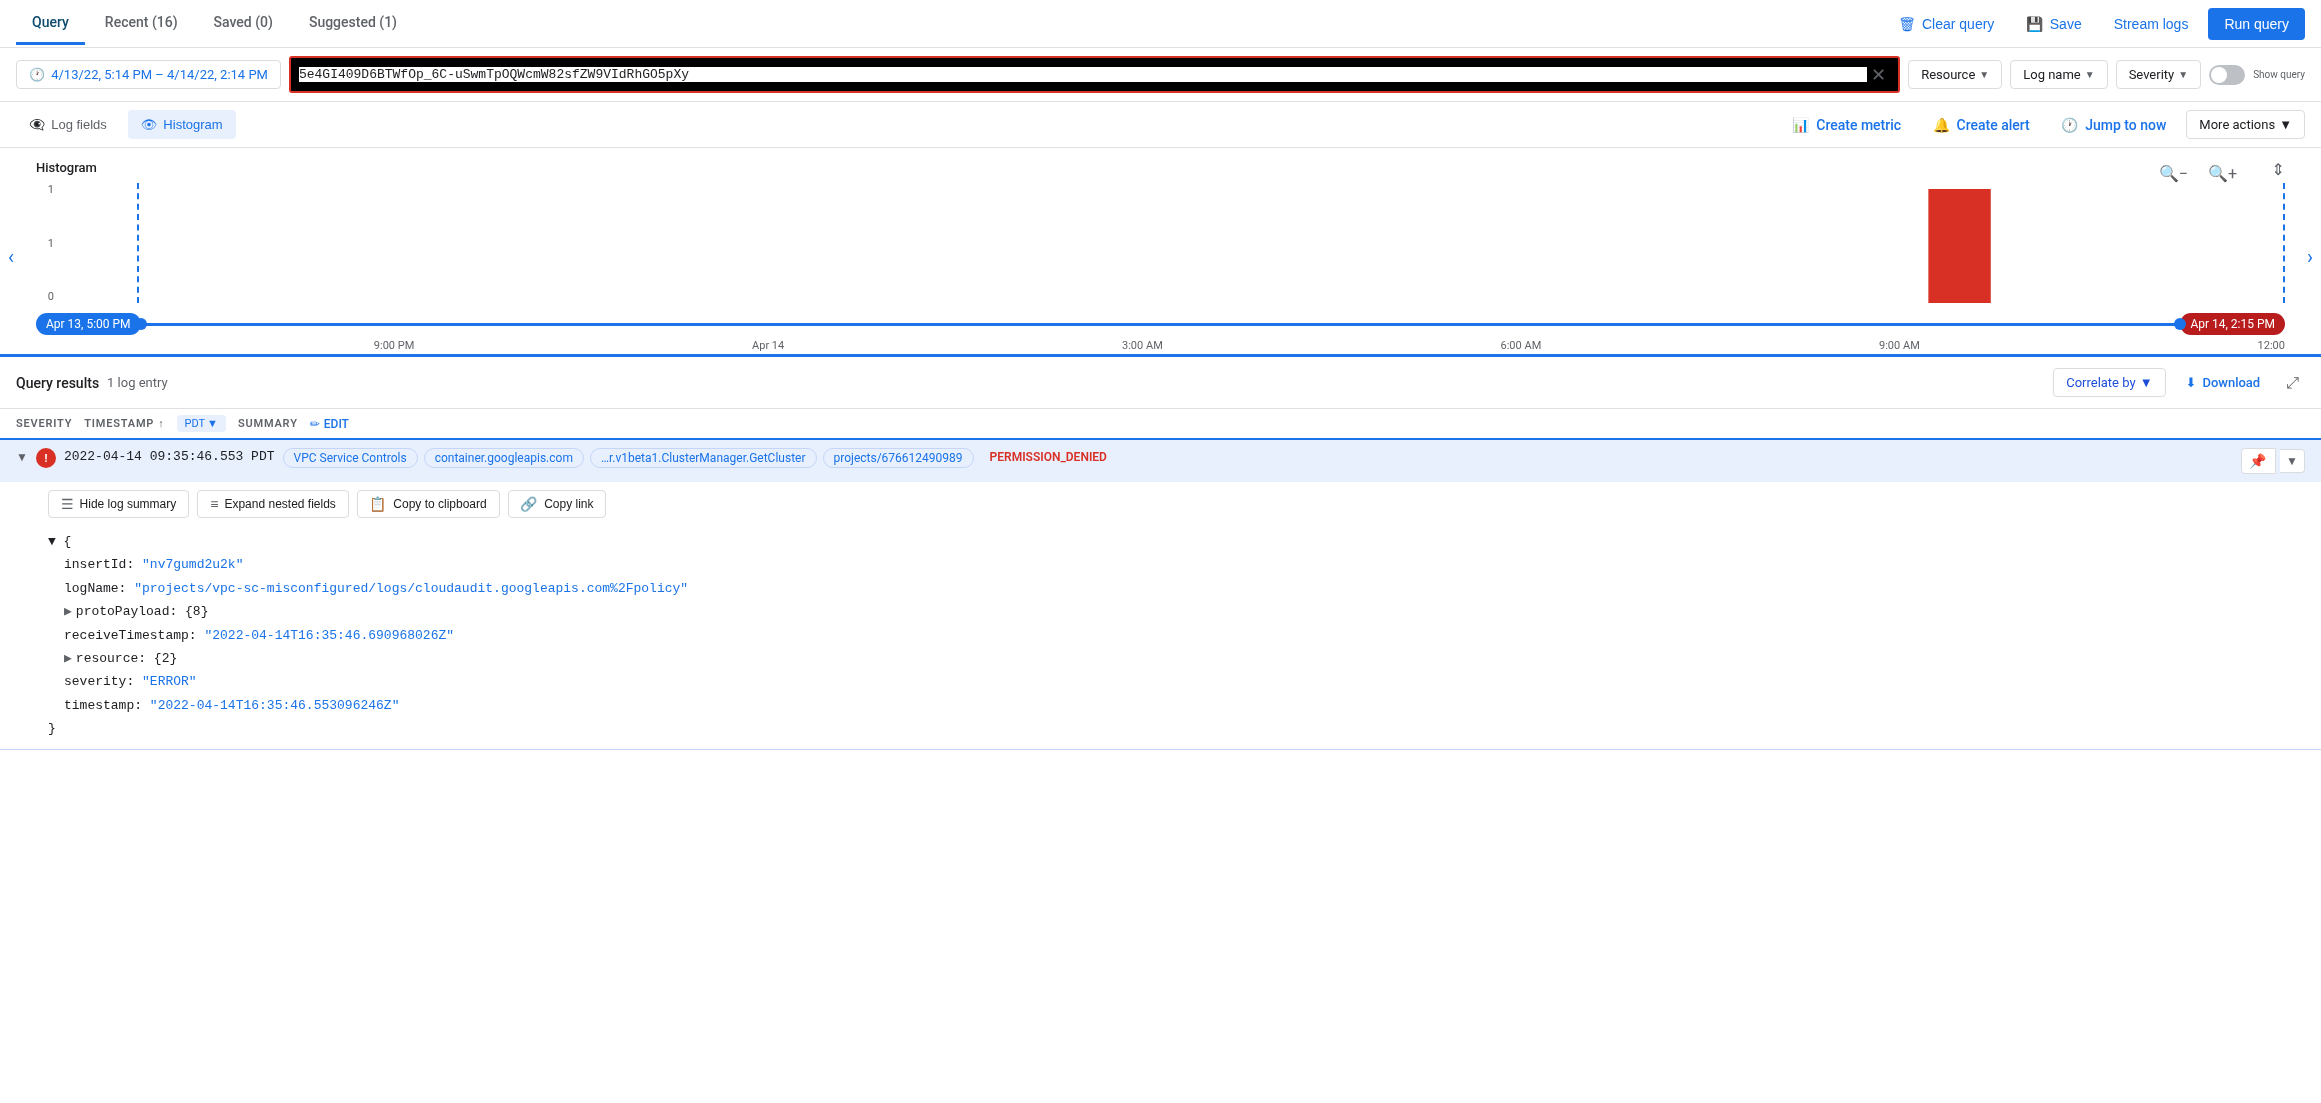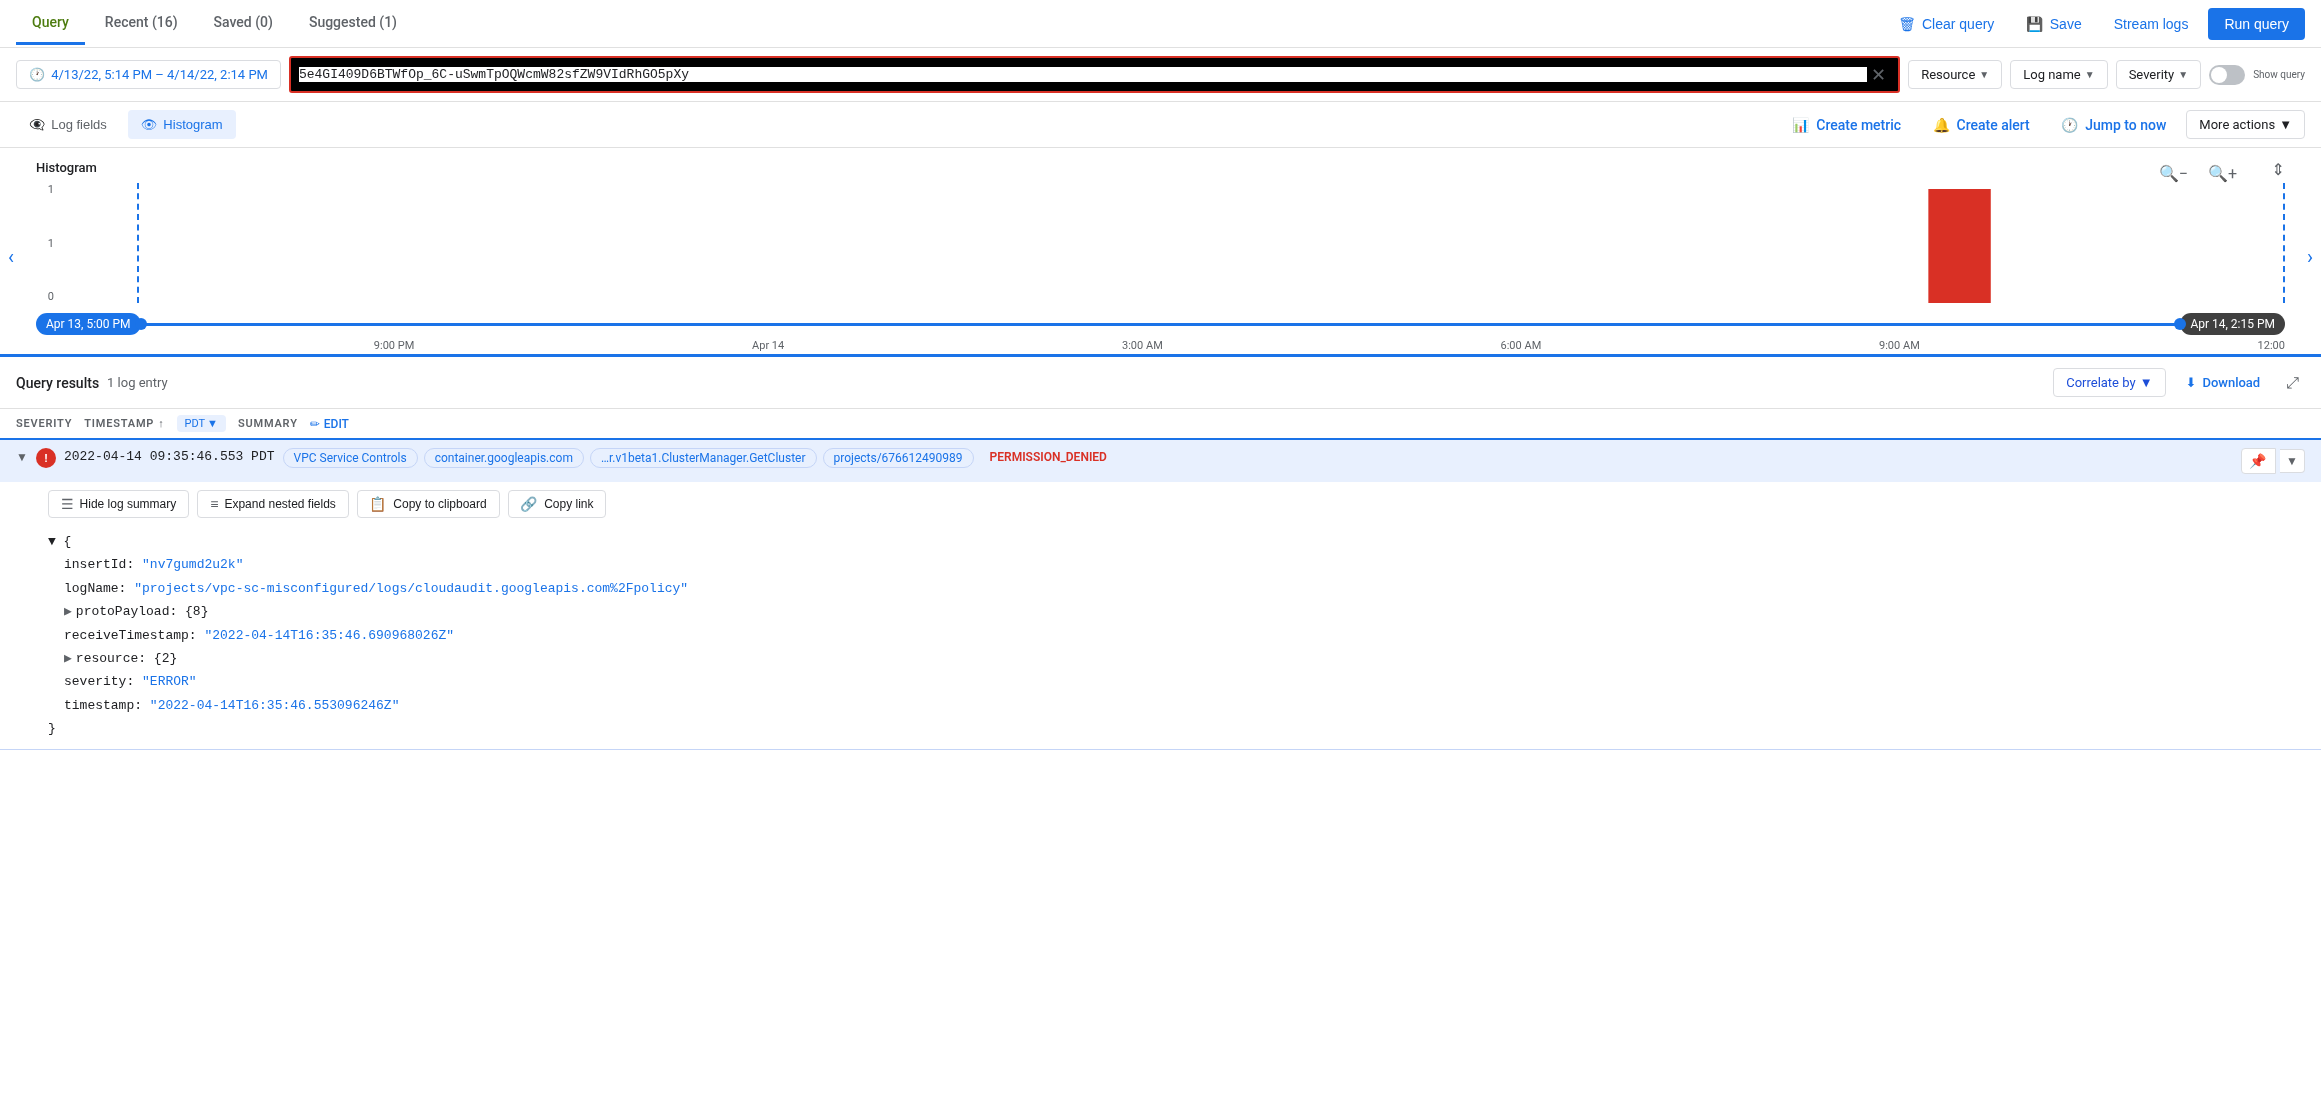--- a/index.html
+++ b/index.html
@@ -1,21 +1,21 @@
 <!DOCTYPE html>
 <html><head>
   <meta charset="utf-8">
   <style>
     * { box-sizing: border-box; margin: 0; padding: 0; }
     body { font-family: 'Google Sans', Roboto, Arial, sans-serif; font-size: 13px; background: #fff; color: #202124; overflow-x: hidden; }
 
     
     .top-tabs { display: flex; align-items: center; border-bottom: 1px solid #e0e0e0; padding: 0 16px; height: 48px; gap: 4px; }
     .tab { padding: 12px 16px; cursor: pointer; font-size: 14px; font-weight: 500; color: #5f6368; border-bottom: 3px solid transparent; white-space: nowrap; }
-    .tab.active { color: #4d7c0f; border-bottom: 3px solid #1a73e8; }
+    .tab.active { color: #0c4a6e; border-bottom: 3px solid #1a73e8; }
     .top-tabs-right { margin-left: auto; display: flex; align-items: center; gap: 8px; }
     .btn-text { color: #1a73e8; font-size: 14px; font-weight: 500; cursor: pointer; padding: 8px 12px; border: none; background: none; display: flex; align-items: center; gap: 6px; }
     .btn-contained { background: #1a73e8; color: #fff; border: none; border-radius: 4px; padding: 8px 16px; font-size: 14px; font-weight: 500; cursor: pointer; }
 
     
     .search-row { display: flex; align-items: center; padding: 8px 16px; gap: 8px; border-bottom: 1px solid #e0e0e0; }
     .time-selector { display: flex; align-items: center; gap: 6px; padding: 6px 12px; border: 1px solid #dadce0; border-radius: 4px; font-size: 13px; cursor: pointer; color: #1a73e8; white-space: nowrap; }
     .search-box { flex: 1; display: flex; align-items: center; border: 2px solid #d93025; border-radius: 3px; padding: 4px 8px; background: #000000; }
     .search-box input { flex: 1; border: none; outline: none; font-size: 13px; font-family: 'Courier New', monospace; color: #202124; }
     .search-clear { cursor: pointer; color: #5f6368; font-size: 18px; padding: 2px 4px; }
@@ -197,21 +197,21 @@
           <rect x="840" y="5" width="28" height="95" fill="#d93025"></rect>
         </svg>
       </div>
 
       <div style="display:flex; align-items:center; padding:0 0; margin-top:0; position:relative;">
         <div style="background:#1a73e8; color:#fff; border-radius:16px; padding:4px 10px; font-size:12px; white-space:nowrap; cursor:pointer;">Apr 13, 5:00 PM</div>
         <div style="flex:1; height:3px; background:#1a73e8; margin:0 0; position:relative;">
           <div style="width:12px; height:12px; background:#1a73e8; border-radius:50%; position:absolute; left:-6px; top:-5px;"></div>
           <div style="width:12px; height:12px; background:#1a73e8; border-radius:50%; position:absolute; right:-6px; top:-5px;"></div>
         </div>
-        <div style="background:#404040; color:#fff; border-radius:16px; padding:4px 10px; font-size:12px; white-space:nowrap; cursor:pointer;">Apr 14, 2:15 PM</div>
+        <div style="background:#b91c1c; color:#fff; border-radius:16px; padding:4px 10px; font-size:12px; white-space:nowrap; cursor:pointer;">Apr 14, 2:15 PM</div>
       </div>
 
       <div style="display:flex; justify-content:space-between; padding:2px 0; font-size:11px; color:#5f6368; margin-top:2px;">
         <span></span>
         <span>9:00 PM</span>
         <span>Apr 14</span>
         <span>3:00 AM</span>
         <span>6:00 AM</span>
         <span>9:00 AM</span>
         <span>12:00</span>

